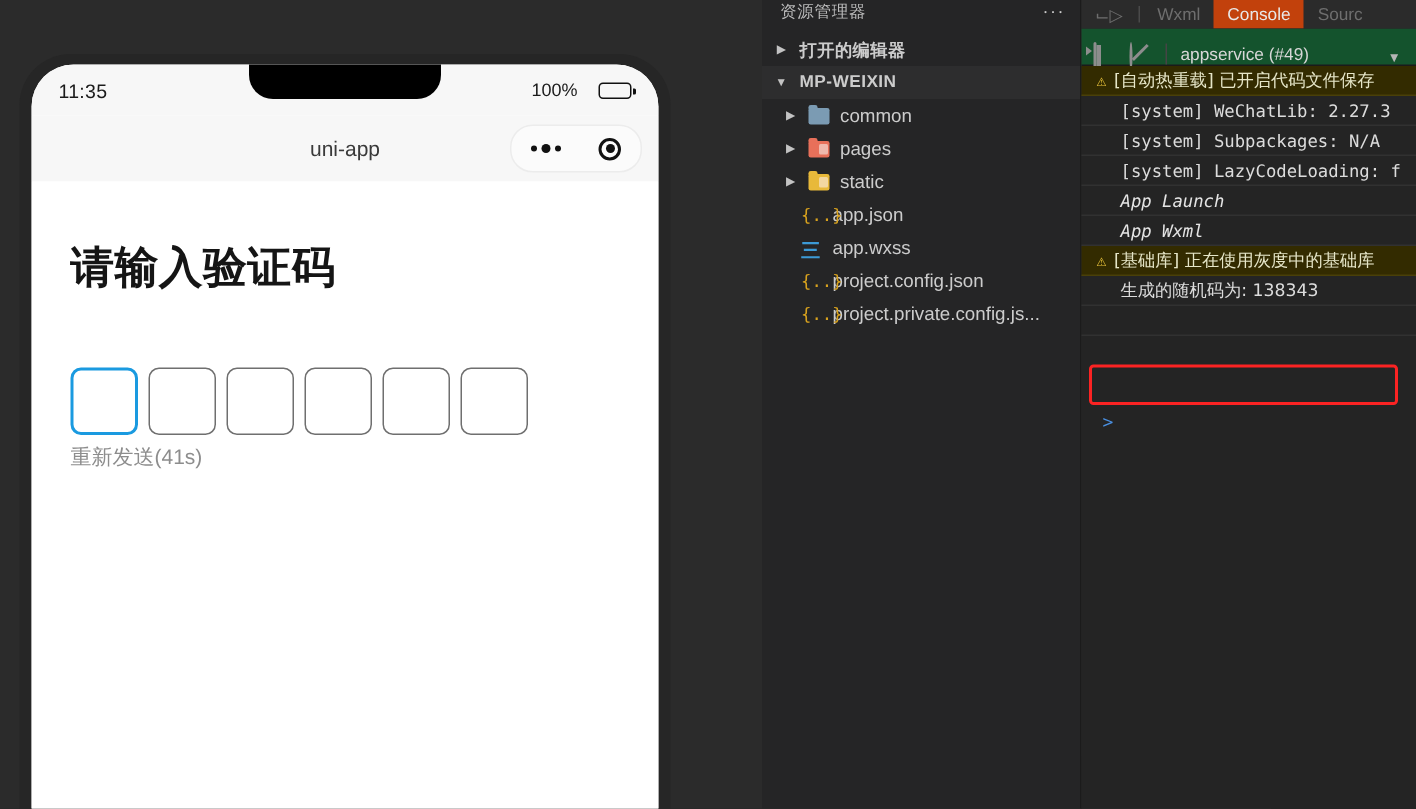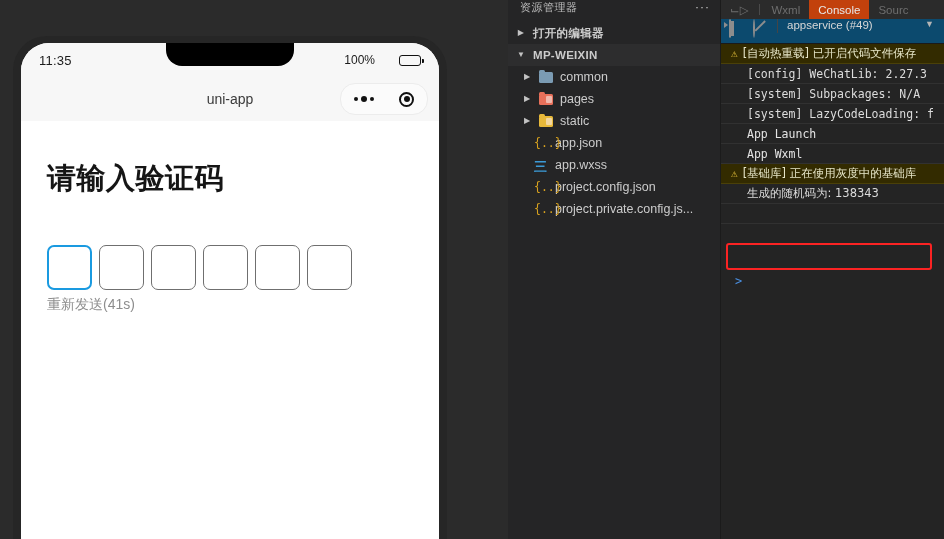--- a/index.html
+++ b/index.html
@@ -26,21 +26,21 @@
     background: #ffffff;
     border-radius: 28px;
     overflow: hidden;
   }
   .status-bar {
     position: relative; height: 34px; background: #f7f7f7;
     display: flex; align-items: center; justify-content: space-between;
     padding: 0 18px; box-sizing: border-box;
   }
   .status-time { font-size: 13px; color: #1b1b1b; letter-spacing: .2px; }
-  .status-right { display: flex; align-items: center; gap: 24px; }
+  .status-right { display: flex; align-items: center; gap: 14px; }
   .status-pct { font-size: 12px; color: #1b1b1b; }
   .batt {
     width: 22px; height: 11px; border: 1.6px solid #111; border-radius: 3px;
     position: relative; box-sizing: border-box; padding: 1px;
   }
   .batt::after {
     content:""; position:absolute; right:-4px; top:3px; width:2.5px; height:4px;
     background:#111; border-radius: 0 1px 1px 0;
   }
   .batt-fill { width: 100%; height: 100%; background: #111; border-radius: 1px; }
@@ -150,21 +150,21 @@
   }
   .dt-tab {
     font-size: 11.5px; color: #9b9b9b; padding: 0 9px; height: 19px;
     display: flex; align-items: center; white-space: nowrap;
   }
   .dt-tab.dim { color: #6e6e6e; }
   .dt-tab.active { background: #c2410c; color: #e8e8e8; }
   .dt-sep { width:1px; height:11px; background:#4a4a4a; align-self:center; margin: 0 2px; }
 
   .dt-toolbar {
-    height: 25px; background: #0c4a6e; display: flex; align-items: flex-start;
+    height: 25px; background: #14532d; display: flex; align-items: flex-end;
     gap: 9px; padding: 0 8px; box-sizing: border-box;
     border-bottom: 1px solid #1a1a1a;
   }
   .ic-btn { width:15px; height:15px; position: relative; flex: 0 0 15px; }
   .ic-panel {
     width: 14px; height: 12px; border: 1.4px solid #8d8d8d; border-radius: 2px;
     box-sizing: border-box; position: relative; top: 1px;
   }
   .ic-panel::before {
     content:""; position:absolute; left:1px; top:1px; bottom:1px; width:2.5px;
@@ -197,21 +197,21 @@
     border-bottom: 1px solid #313131; white-space: nowrap; overflow: hidden;
     font-family: "DejaVu Sans Mono", monospace;
     font-size: 11.5px; color: #dcdcdc;
   }
   .c-row.warn { background: #332b00; color: #e6e6c8; border-bottom-color: #4a4008; }
   .c-row.warn .wico {
     color: #e8c33a; font-size: 11px; margin-right: 5px; flex: 0 0 auto;
   }
   .c-row .pad { padding-left: 16px; }
   .c-row.boxed { border-bottom-color: #313131; }
-  .c-row.plain { color: #e4e4e4; }
+  .c-row.plain { color: #e4e4e4; font-style: italic; }
   .cjk { font-family: "DejaVu Sans", sans-serif; }
 
   .redbox {
     position: absolute; left: 5px; top: 199px; width: 206px; height: 27px;
     border: 2.5px solid #fb2323; border-radius: 3px; pointer-events: none;
     box-sizing: border-box;
   }
   .prompt-caret {
     position: absolute; left: 14px; top: 230px;
     color: #4a90e2; font-size: 12px; font-family: "DejaVu Sans Mono", monospace;
@@ -373,21 +373,21 @@
     </div>
 
     <div class="console-list">
 
       <div class="c-row warn">
         <span class="wico">⚠</span>
         <span class="cjk">[自动热重载] 已开启代码文件保存</span>
       </div>
 
       <div class="c-row">
-        <span class="pad">[config] WeChatLib: 2.27.3 </span>
+        <span class="pad">[system] WeChatLib: 2.27.3 </span>
       </div>
 
       <div class="c-row">
         <span class="pad">[system] Subpackages: N/A</span>
       </div>
 
       <div class="c-row">
         <span class="pad">[system] LazyCodeLoading: f</span>
       </div>
 

